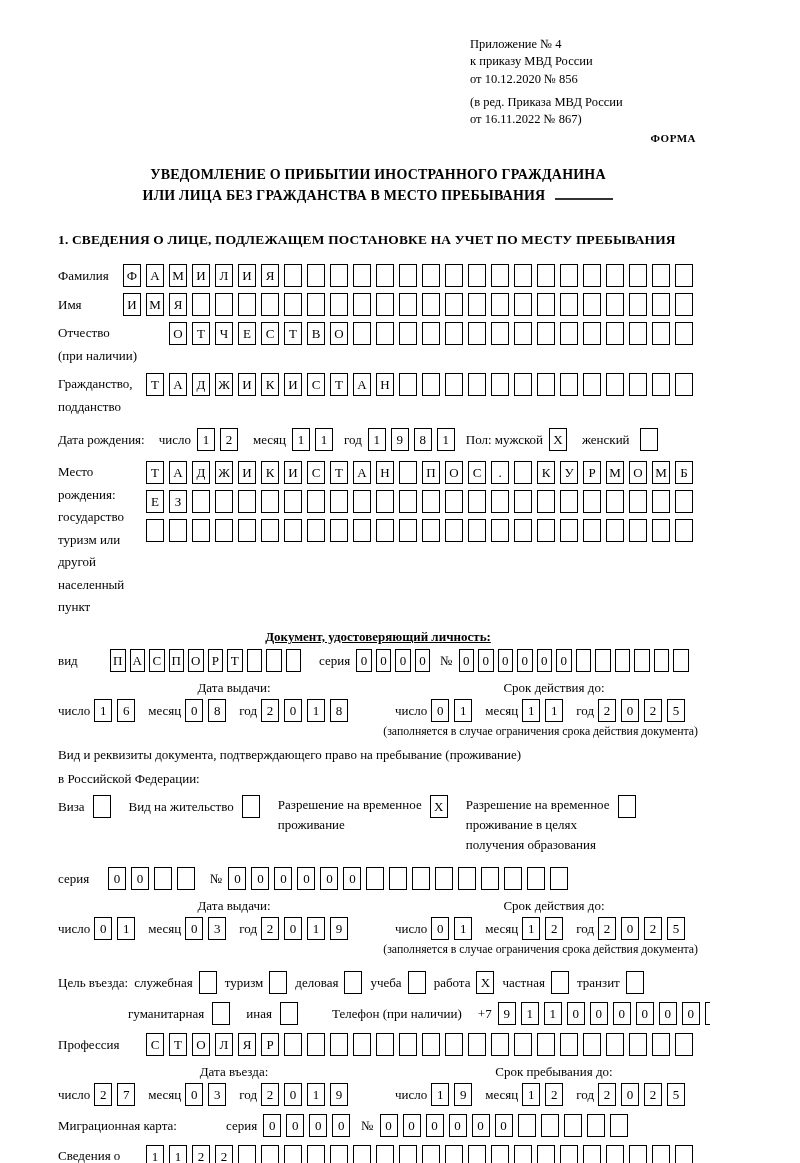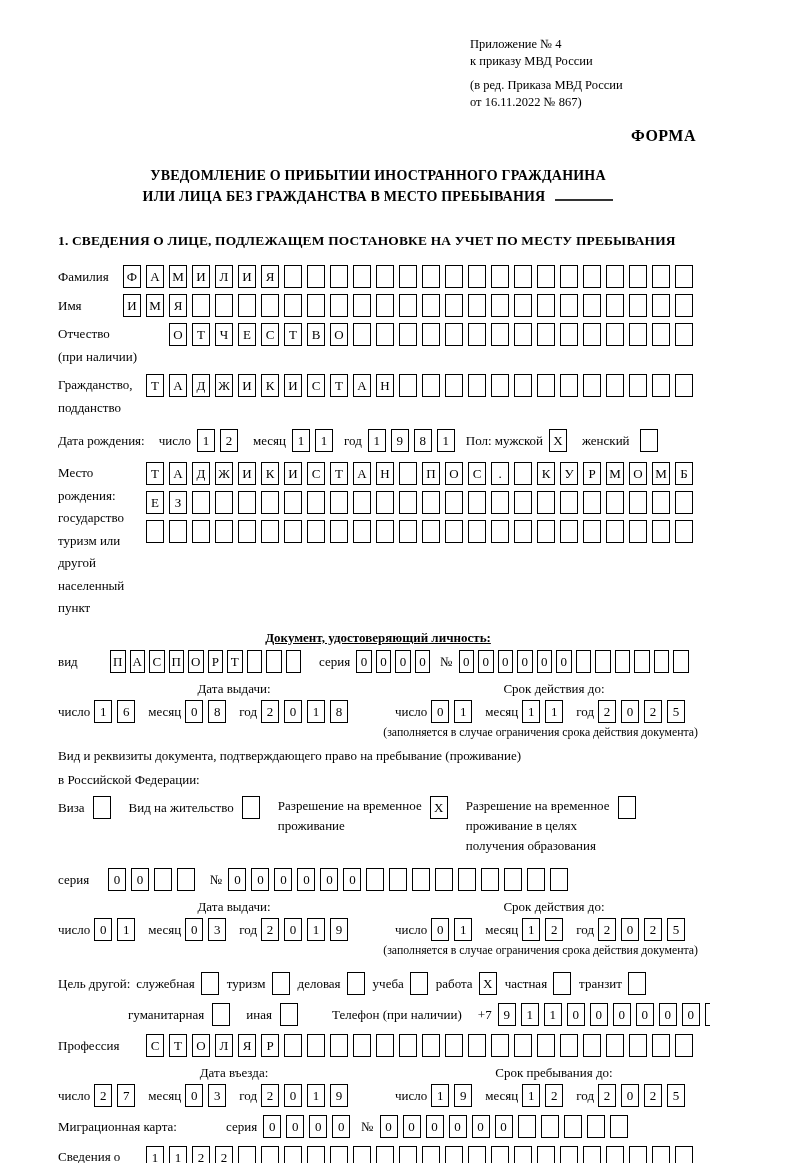--- a/index.html
+++ b/index.html
@@ -7,21 +7,21 @@
   body {
     width:800px; height:1163px;
     font-family:"Liberation Serif","DejaVu Serif",serif;
     color:#000; font-size:13px;
   }
   .page { width:710px; height:1163px; padding:36px 12px 0 58px; overflow:hidden; position:relative; }
 
   
   .annex { width:228px; margin-left:auto; font-size:12.5px; line-height:1.38; }
   .annex .rev { margin-top:6px; }
-  .form-label { text-align:right; font-weight:bold; font-size:16px; margin-top:16px; letter-spacing:.5px; padding-right:2px; }
+  .form-label { text-align:right; font-weight:bold; font-size:11px; margin-top:4px; letter-spacing:.5px; padding-right:2px; }
 
   
   .title { text-align:center; font-weight:bold; font-size:14px; margin-top:20px; line-height:1.5; letter-spacing:.2px; }
   .blank-line { display:inline-block; width:58px; border-bottom:2px solid #333; margin-left:10px; vertical-align:baseline; }
 
   .section-heading { font-weight:bold; font-size:13.4px; margin-top:26px; letter-spacing:.2px; }
 
   
   .row { display:flex; align-items:flex-start; margin-top:6px; }
   .lbl { font-size:13px; padding-top:4px; white-space:nowrap; }
@@ -80,20 +80,21 @@
   .reps .boxes { margin-bottom:6px; }
 </style>
 </head>
 <body>
 
 <div class="page">
 
   <div class="annex">
     <div>Приложение № 4</div>
     <div>к приказу МВД России</div>
+    <div>от 10.12.2020 № 856</div>
     <div class="rev">(в ред. Приказа МВД России</div>
     <div>от 16.11.2022 № 867)</div>
   </div>
   <div class="form-label">ФОРМА</div>
 
   <div class="title">
     <div>УВЕДОМЛЕНИЕ О ПРИБЫТИИ ИНОСТРАННОГО ГРАЖДАНИНА</div>
     <div><span>ИЛИ ЛИЦА БЕЗ ГРАЖДАНСТВА В МЕСТО ПРЕБЫВАНИЯ</span><span class="blank-line"></span></div>
   </div>
 
@@ -535,21 +536,21 @@
           <span class="box">2</span>
           <span class="box">0</span>
           <span class="box">2</span>
           <span class="box">5</span>
         </span>
     </div>
   </div>
   <div class="note">(заполняется в случае ограничения срока действия документа)</div>
 
   <div class="purpose">
-    <span class="lbl mr6">Цель другой:</span>
+    <span class="lbl mr6">Цель въезда:</span>
     <span class="opt">
       <span class="lbl">служебная</span>
       <span class="boxes">
           <span class="box"></span>
         </span>
     </span>
     <span class="opt">
       <span class="lbl">туризм</span>
       <span class="boxes">
           <span class="box"></span>

